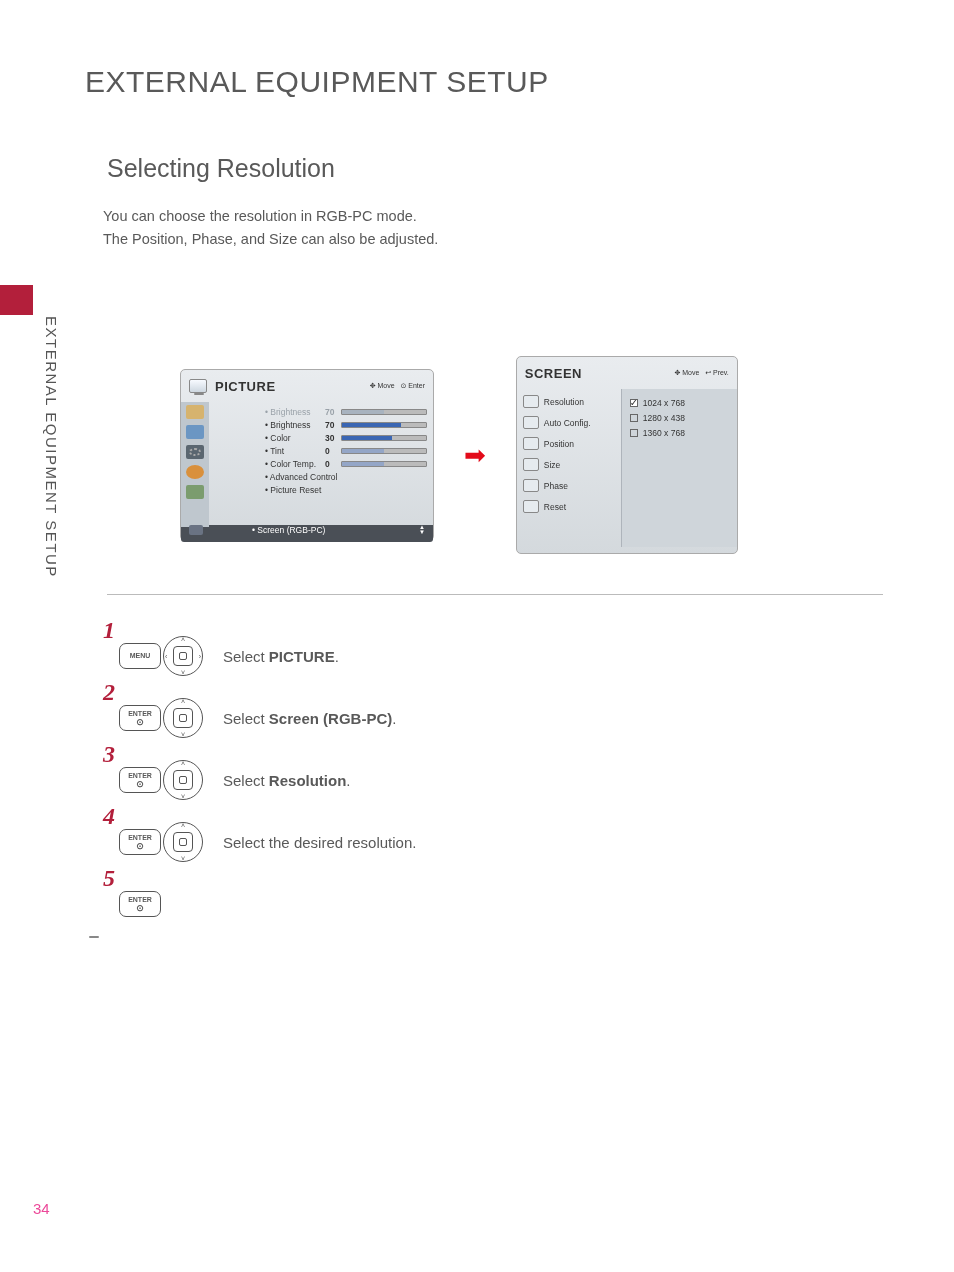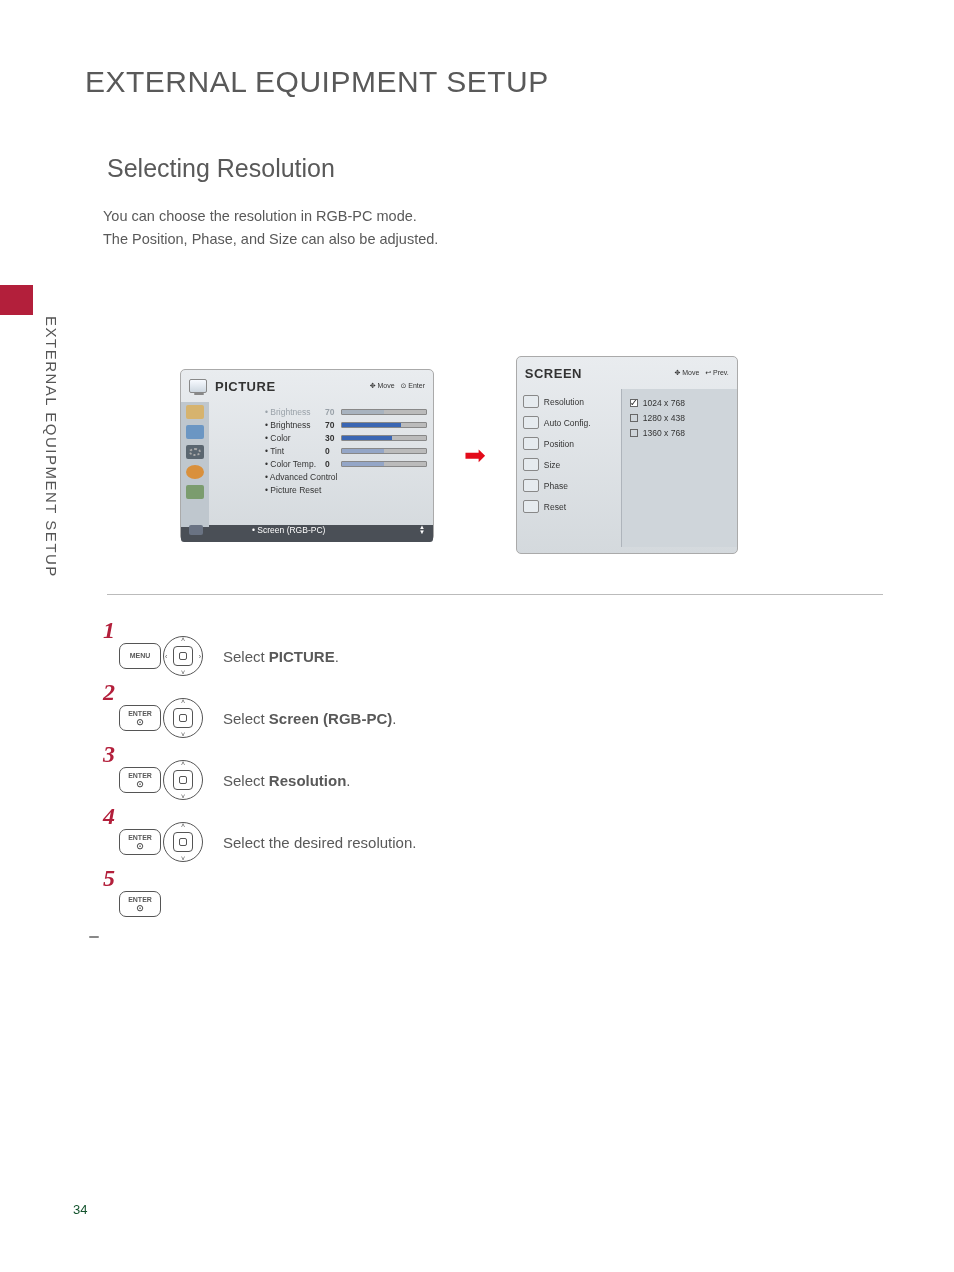--- a/index.html
+++ b/index.html
@@ -151,21 +151,21 @@
   .remote-btn { width:42px; height:26px; border:1.5px solid #555; border-radius:7px; display:flex; flex-direction:column; align-items:center; justify-content:center; font-size:7px; font-weight:700; line-height:8px; background:#fff;}
   .remote-btn .dot{font-size:9px;}
   .big-ring { width:40px; height:40px; border:1.5px solid #555; border-radius:50%; position:relative; display:flex; align-items:center; justify-content:center;}
   .inner-ring{width:20px;height:20px;border:1.5px solid #555;border-radius:4px;background:#fff;display:flex;align-items:center;justify-content:center;}
   .inner-ring .c{width:8px;height:8px;border:1px solid #555;border-radius:2px;}
   .big-ring .ar{position:absolute;font-size:7px;color:#555;}
   .ar-l{left:1px;}.ar-r{right:1px;}.ar-u{top:-1px;}.ar-d{bottom:-1px;}
   .step-text{font-size:15px;color:#595959;margin-left:8px;}
   .step-text b{font-weight:700;}
 
-  .page-num { position:absolute; left:33px; bottom:55px; font-size:13px; color:#14532d;margin-left:40px;}
+  .page-num { position:absolute; left:33px; bottom:55px; font-size:15px; color:#ec4899;}
 </style>
 </head>
 <body>
 
 <div class="side-tab">
   <div class="side-tab-accent"></div>
   <div class="side-tab-text">EXTERNAL EQUIPMENT SETUP</div>
 </div>
 
 <div class="main">

